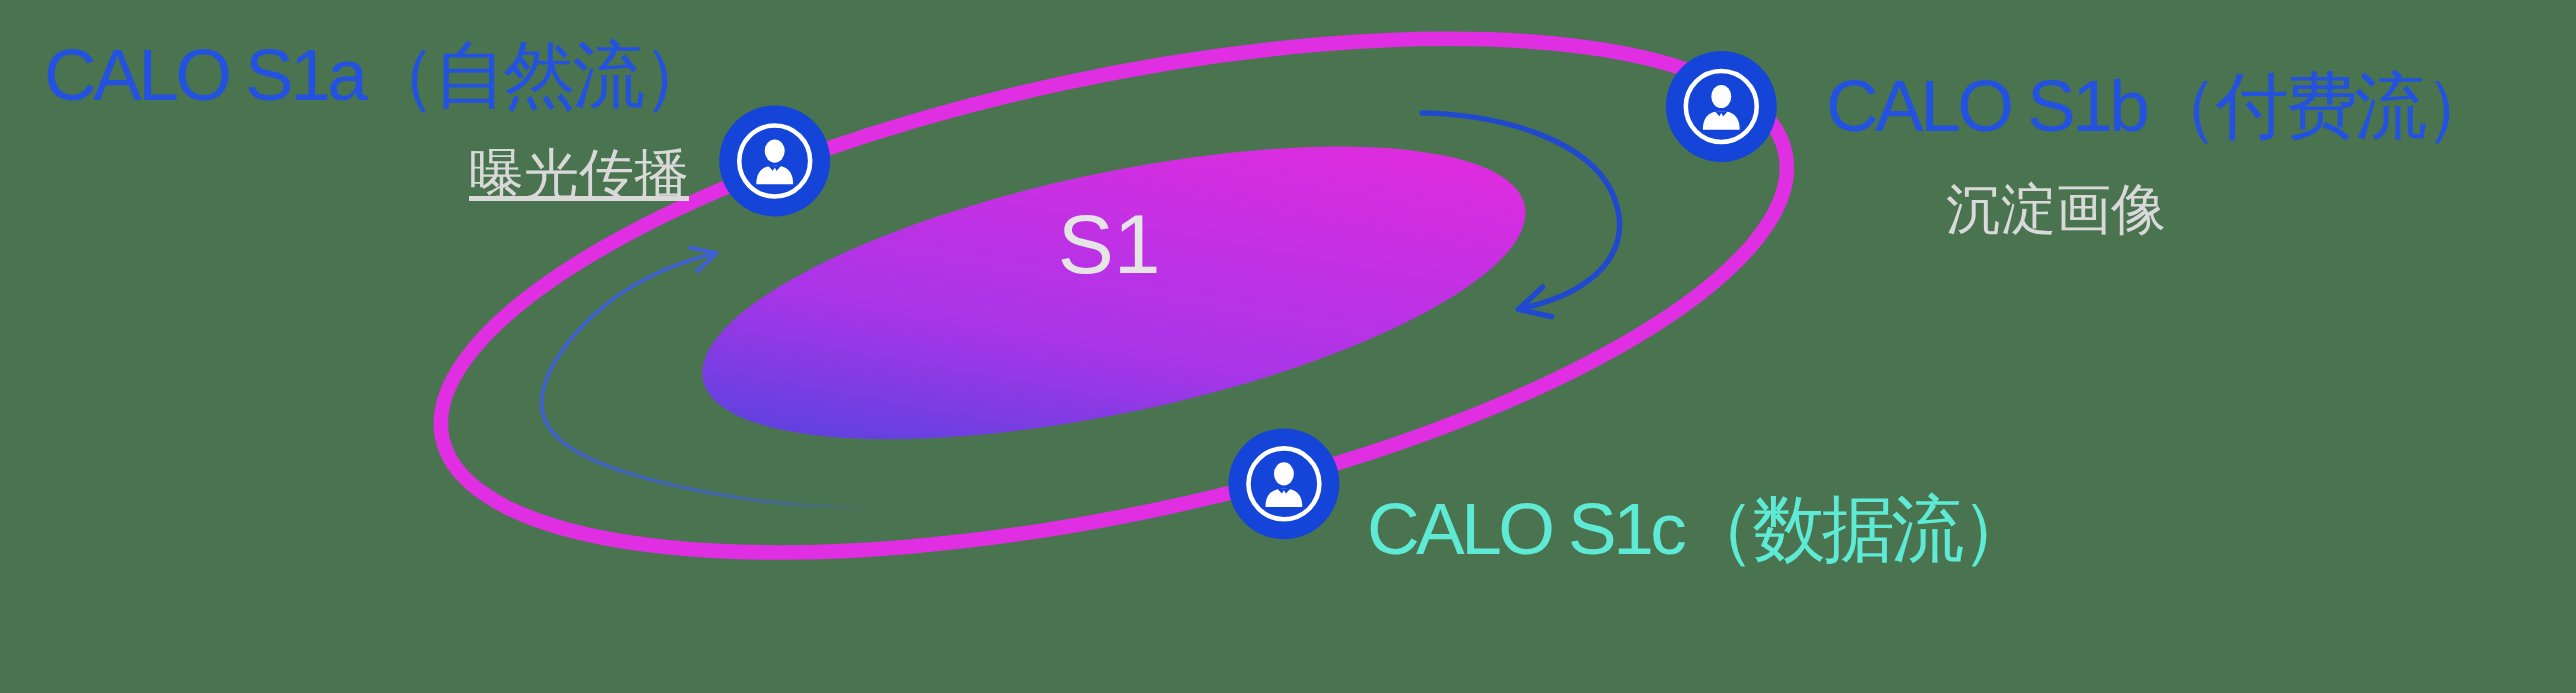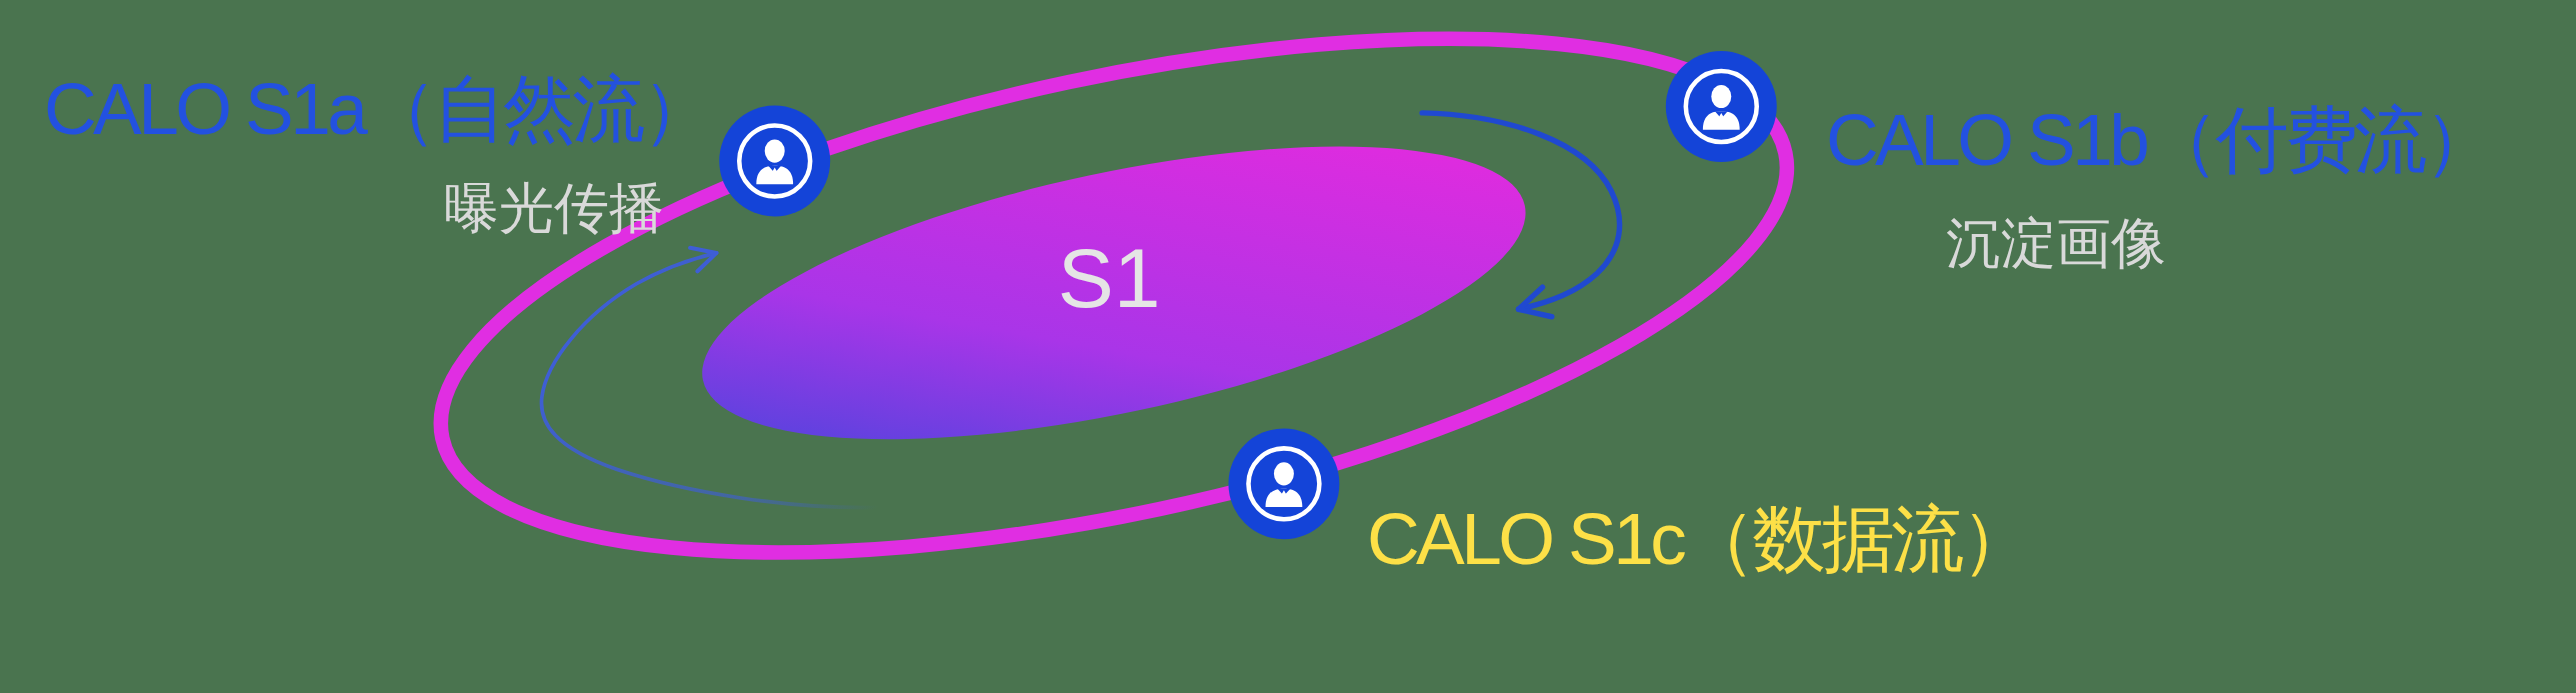--- a/index.html
+++ b/index.html
@@ -1,17 +1,17 @@
 <!DOCTYPE html>
 <html style="font-size:14.5px"><head>
 <meta charset="utf-8">
 <style>
   html,body{margin:0;padding:0;}
   #canvas{position:relative;width:2576px;height:694px;overflow:hidden;font-family:"Liberation Sans","DejaVu Sans",sans-serif;}
-  .txt{position:absolute;line-height:1;white-space:nowrap;margin-top:34px;}
+  .txt{position:absolute;line-height:1;white-space:nowrap;}
   .title{font-size:73px;letter-spacing:-3.6px;}
   .sub{font-size:55px;}
   #center-title{font-size:84px;transform:translateX(-50%);}
   #center-subtitle{font-size:51px;letter-spacing:-2.7px;transform:translateX(-50%);}
   svg{position:absolute;left:0;top:0;}
 </style>
 </head>
 <body>
 
 <div id="canvas" style="background-color: rgb(74, 116, 79);">
@@ -72,23 +72,23 @@
       <g transform="scale(0.88)">
         <ellipse cx="0" cy="-12.5" rx="12.5" ry="14.5" fill="#FFFFFF"></ellipse>
         <path d="M-23,29 C-23,11 -13,6 0,6 C13,6 23,11 23,29 Z" fill="#FFFFFF"></path>
         <path d="M-8,6 L8,6 L0,15 Z" fill="#1444D8"></path>
         <path d="M0,8 L-3.5,14 L-1.5,22 L0,25 L1.5,22 L3.5,14 Z" fill="#FFFFFF"></path>
       </g>
     </g>
   </svg>
 
   <div class="txt title" style="left: 44px; top: 38px; color: rgb(35, 81, 224);">CALO S1a（自然流）</div>
-  <div class="txt sub" style="left: 444px; top: 147px; color: rgb(217, 217, 217);">曝光传播</div>
+  <div class="txt sub" style="left: 469px; top: 147px; color: rgb(217, 217, 217); text-decoration: underline;">曝光传播</div>
 
   <div class="txt title" style="left: 1826px; top: 69px; color: rgb(35, 81, 224);">CALO S1b（付费流）</div>
   <div class="txt sub" style="left: 1946px; top: 182px; color: rgb(217, 217, 217);">沉淀画像</div>
 
-  <div class="txt title" style="left: 1367px; top: 468px; color: #fde047;">CALO S1c（数据流）</div>
+  <div class="txt title" style="left: 1367px; top: 492px; color: #5eead4;">CALO S1c（数据流）</div>
 
   <div class="txt" id="center-title" style="left: 1109px; top: 202px; color: #e5e5e5;">S1</div>
 
 </div>
 
 
 </body></html>

